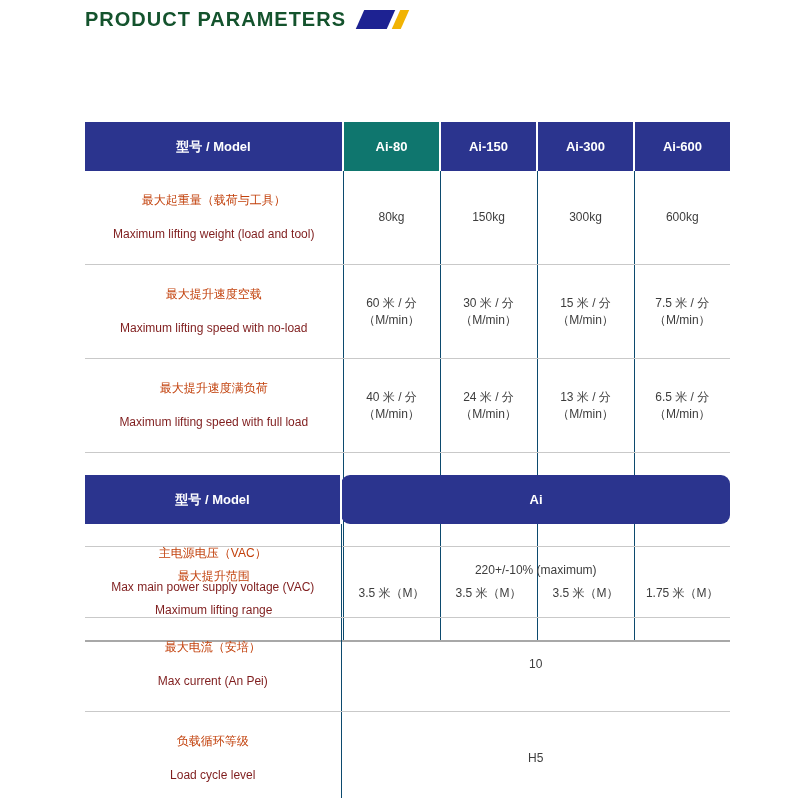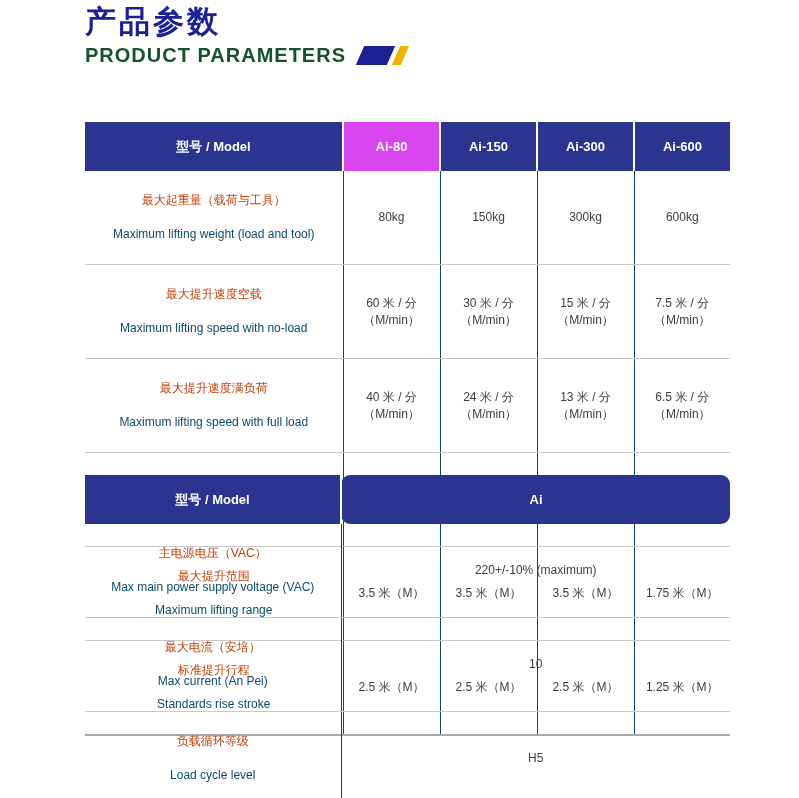--- a/index.html
+++ b/index.html
@@ -43,48 +43,47 @@
     font-size:12px; color:#3d3d3d; line-height:17px;
     border-bottom:1px solid #c9c9c9;
     border-left:1px solid #0c4a6e;
     white-space:pre-line;
     padding:4px 6px;
   }
   table.spec td:first-child { border-left:none; }
   table.spec tbody tr:last-child td { border-bottom:2px solid #a8a8a8; }
 
   .label-cell .cn { font-size:12px; color:#c2410c; }
-  .label-cell .en { font-size:12px; color:#0c4a6e; }
+  .label-cell .en { font-size:12px; color:#7f1d1d; }
 </style>
 </head>
 <body>
 
 <div class="title-block">
-  <div class="title-cn" style="color: rgb(29, 34, 146);">产品参数</div>
   <div class="subtitle-row">
     <span class="title-en" style="color: #14532d;">PRODUCT PARAMETERS</span>
     <span class="logo">
       <span class="slash slash-blue accent-navy-bg" style="background: rgb(29, 34, 146);"></span>
       <span class="slash slash-yellow accent-yellow-bg" style="background: rgb(241, 179, 3);"></span>
     </span>
   </div>
 </div>
 
 <table class="spec" id="model-table">
   <colgroup>
     <col style="width:258px">
       <col style="width:97px">
       <col style="width:97px">
       <col style="width:97px">
       <col style="width:96px">
   </colgroup>
   <thead>
     <tr>
       <th class="navy-bg" style="background: rgb(43, 52, 142);">型号 / Model</th>
-      <th class="navy-bg" style="background: #d946ef;">Ai-80</th>
+      <th class="navy-bg" style="background: #0f766e;">Ai-80</th>
       <th class="navy-bg" style="background: rgb(43, 52, 142);">Ai-150</th>
       <th class="navy-bg" style="background: rgb(43, 52, 142);">Ai-300</th>
       <th class="navy-bg" style="background: rgb(43, 52, 142);">Ai-600</th>
     </tr>
   </thead>
   <tbody>
     <tr>
       <td class="label-cell">
         <div class="cn">最大起重量（载荷与工具）</div>
         <div class="en">Maximum lifting weight (load and tool)</div>
@@ -139,30 +138,20 @@
     <tr>
       <td class="label-cell">
         <div class="cn">最大提升范围</div>
         <div class="en">Maximum lifting range</div>
       </td>
       <td>3.5 米（M）</td>
       <td>3.5 米（M）</td>
       <td>3.5 米（M）</td>
       <td>1.75 米（M）</td>
     </tr>
-    <tr>
-      <td class="label-cell">
-        <div class="cn">标准提升行程</div>
-        <div class="en">Standards rise stroke</div>
-      </td>
-      <td>2.5 米（M）</td>
-      <td>2.5 米（M）</td>
-      <td>2.5 米（M）</td>
-      <td>1.25 米（M）</td>
-    </tr>
   </tbody>
 </table>
 
 <table class="spec" id="single-table">
   <colgroup>
     <col style="width:256px">
       <col style="width:389px">
   </colgroup>
   <thead>
     <tr>

